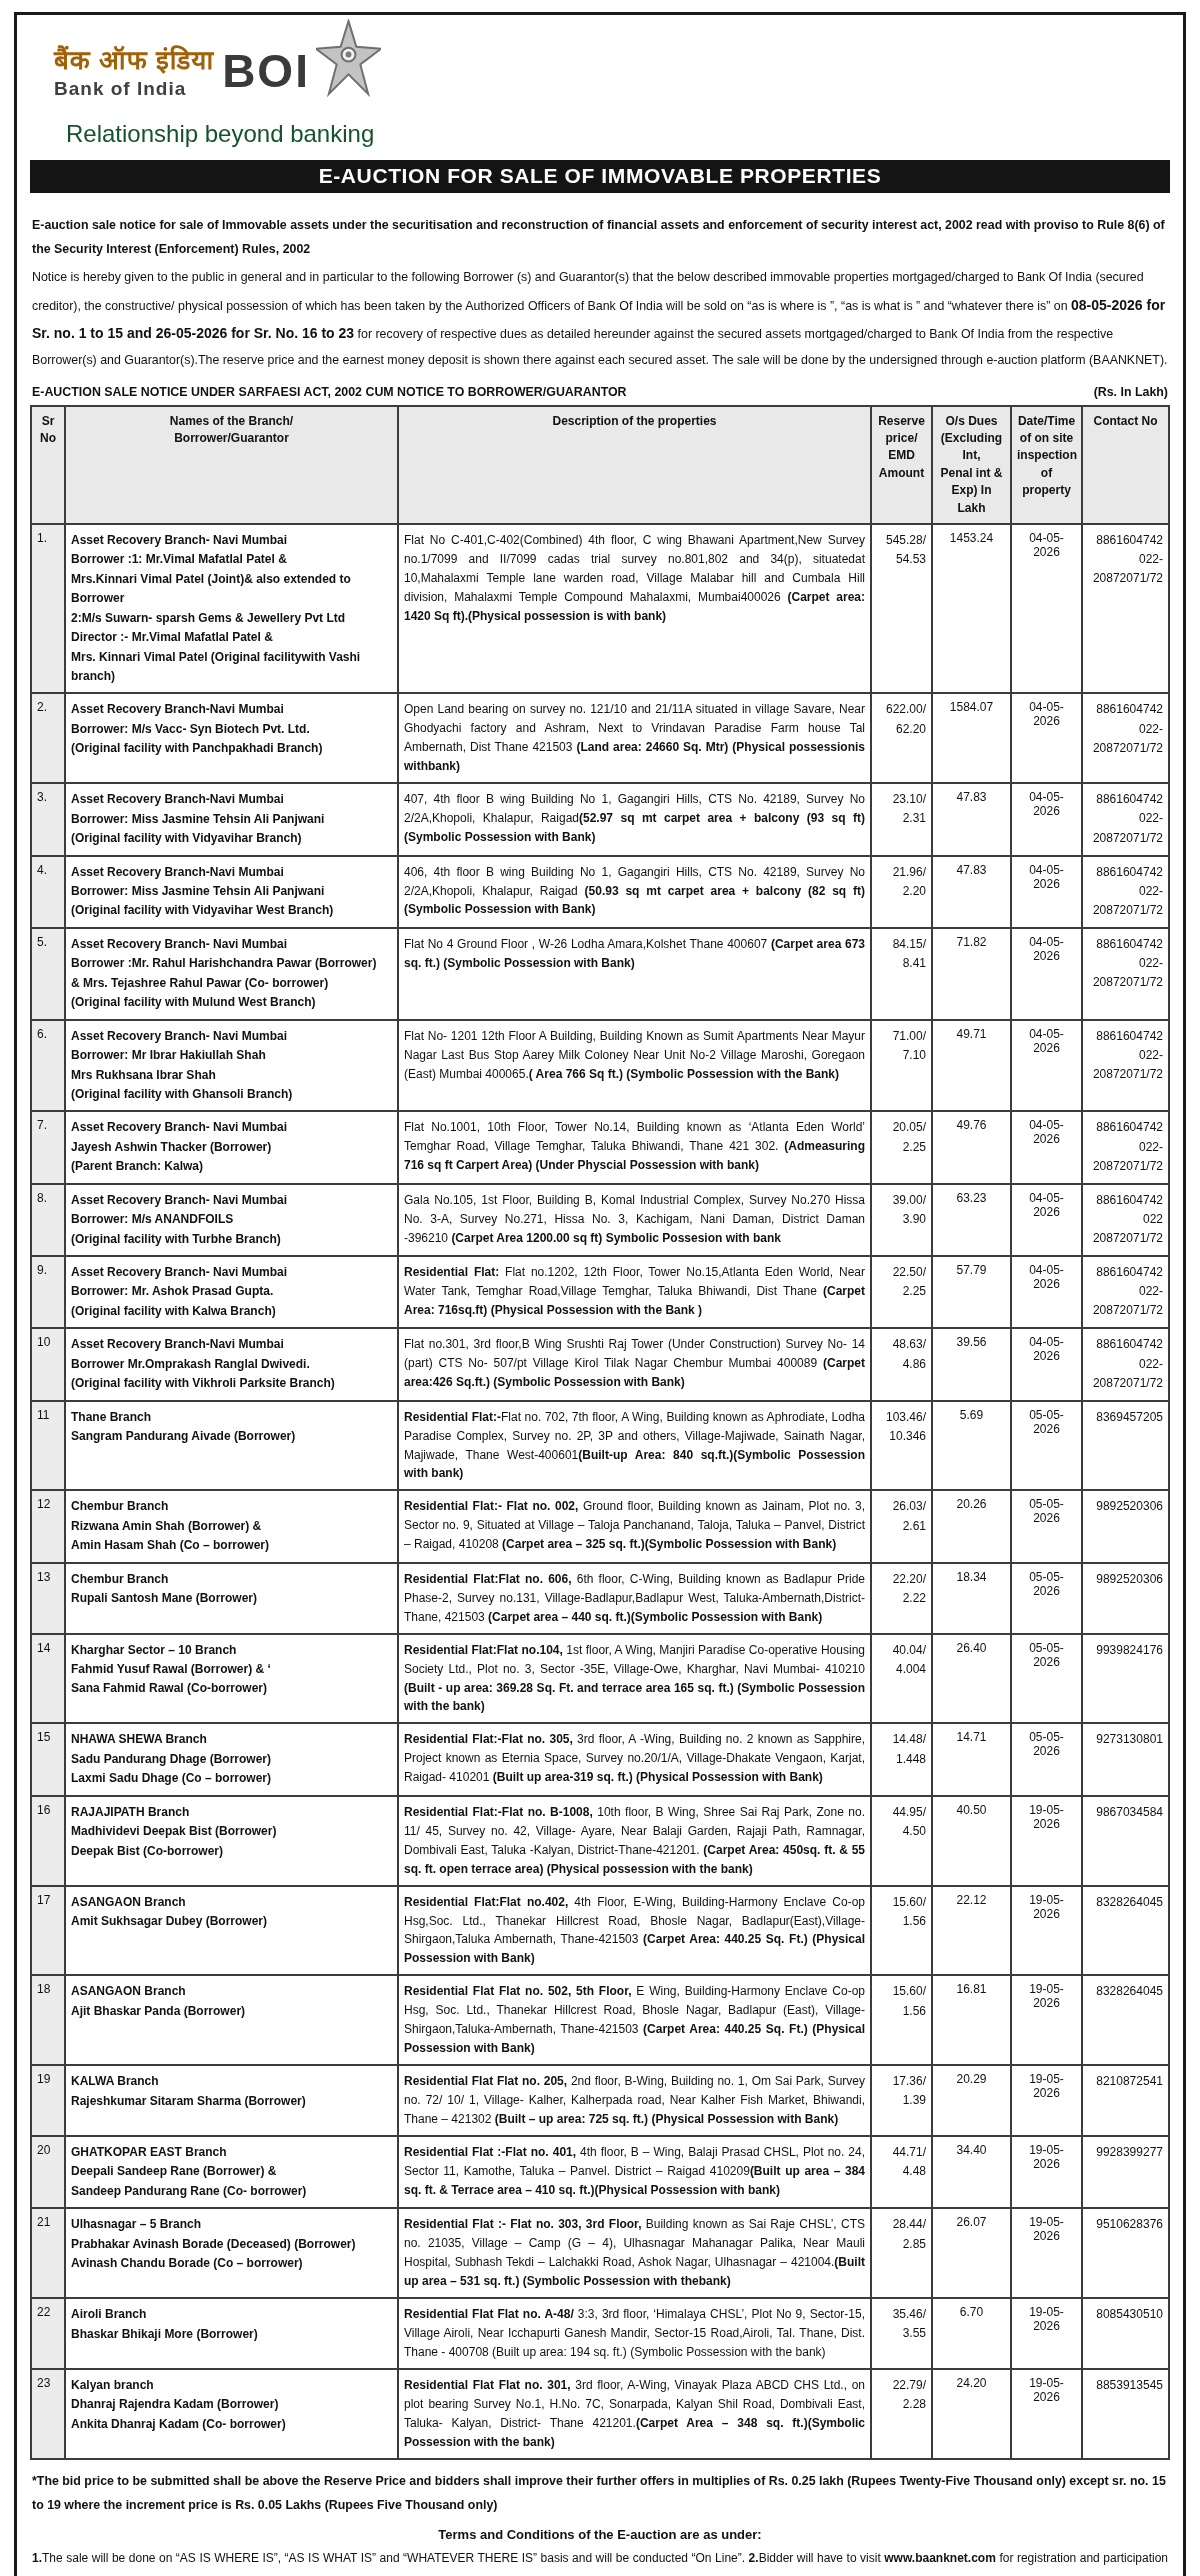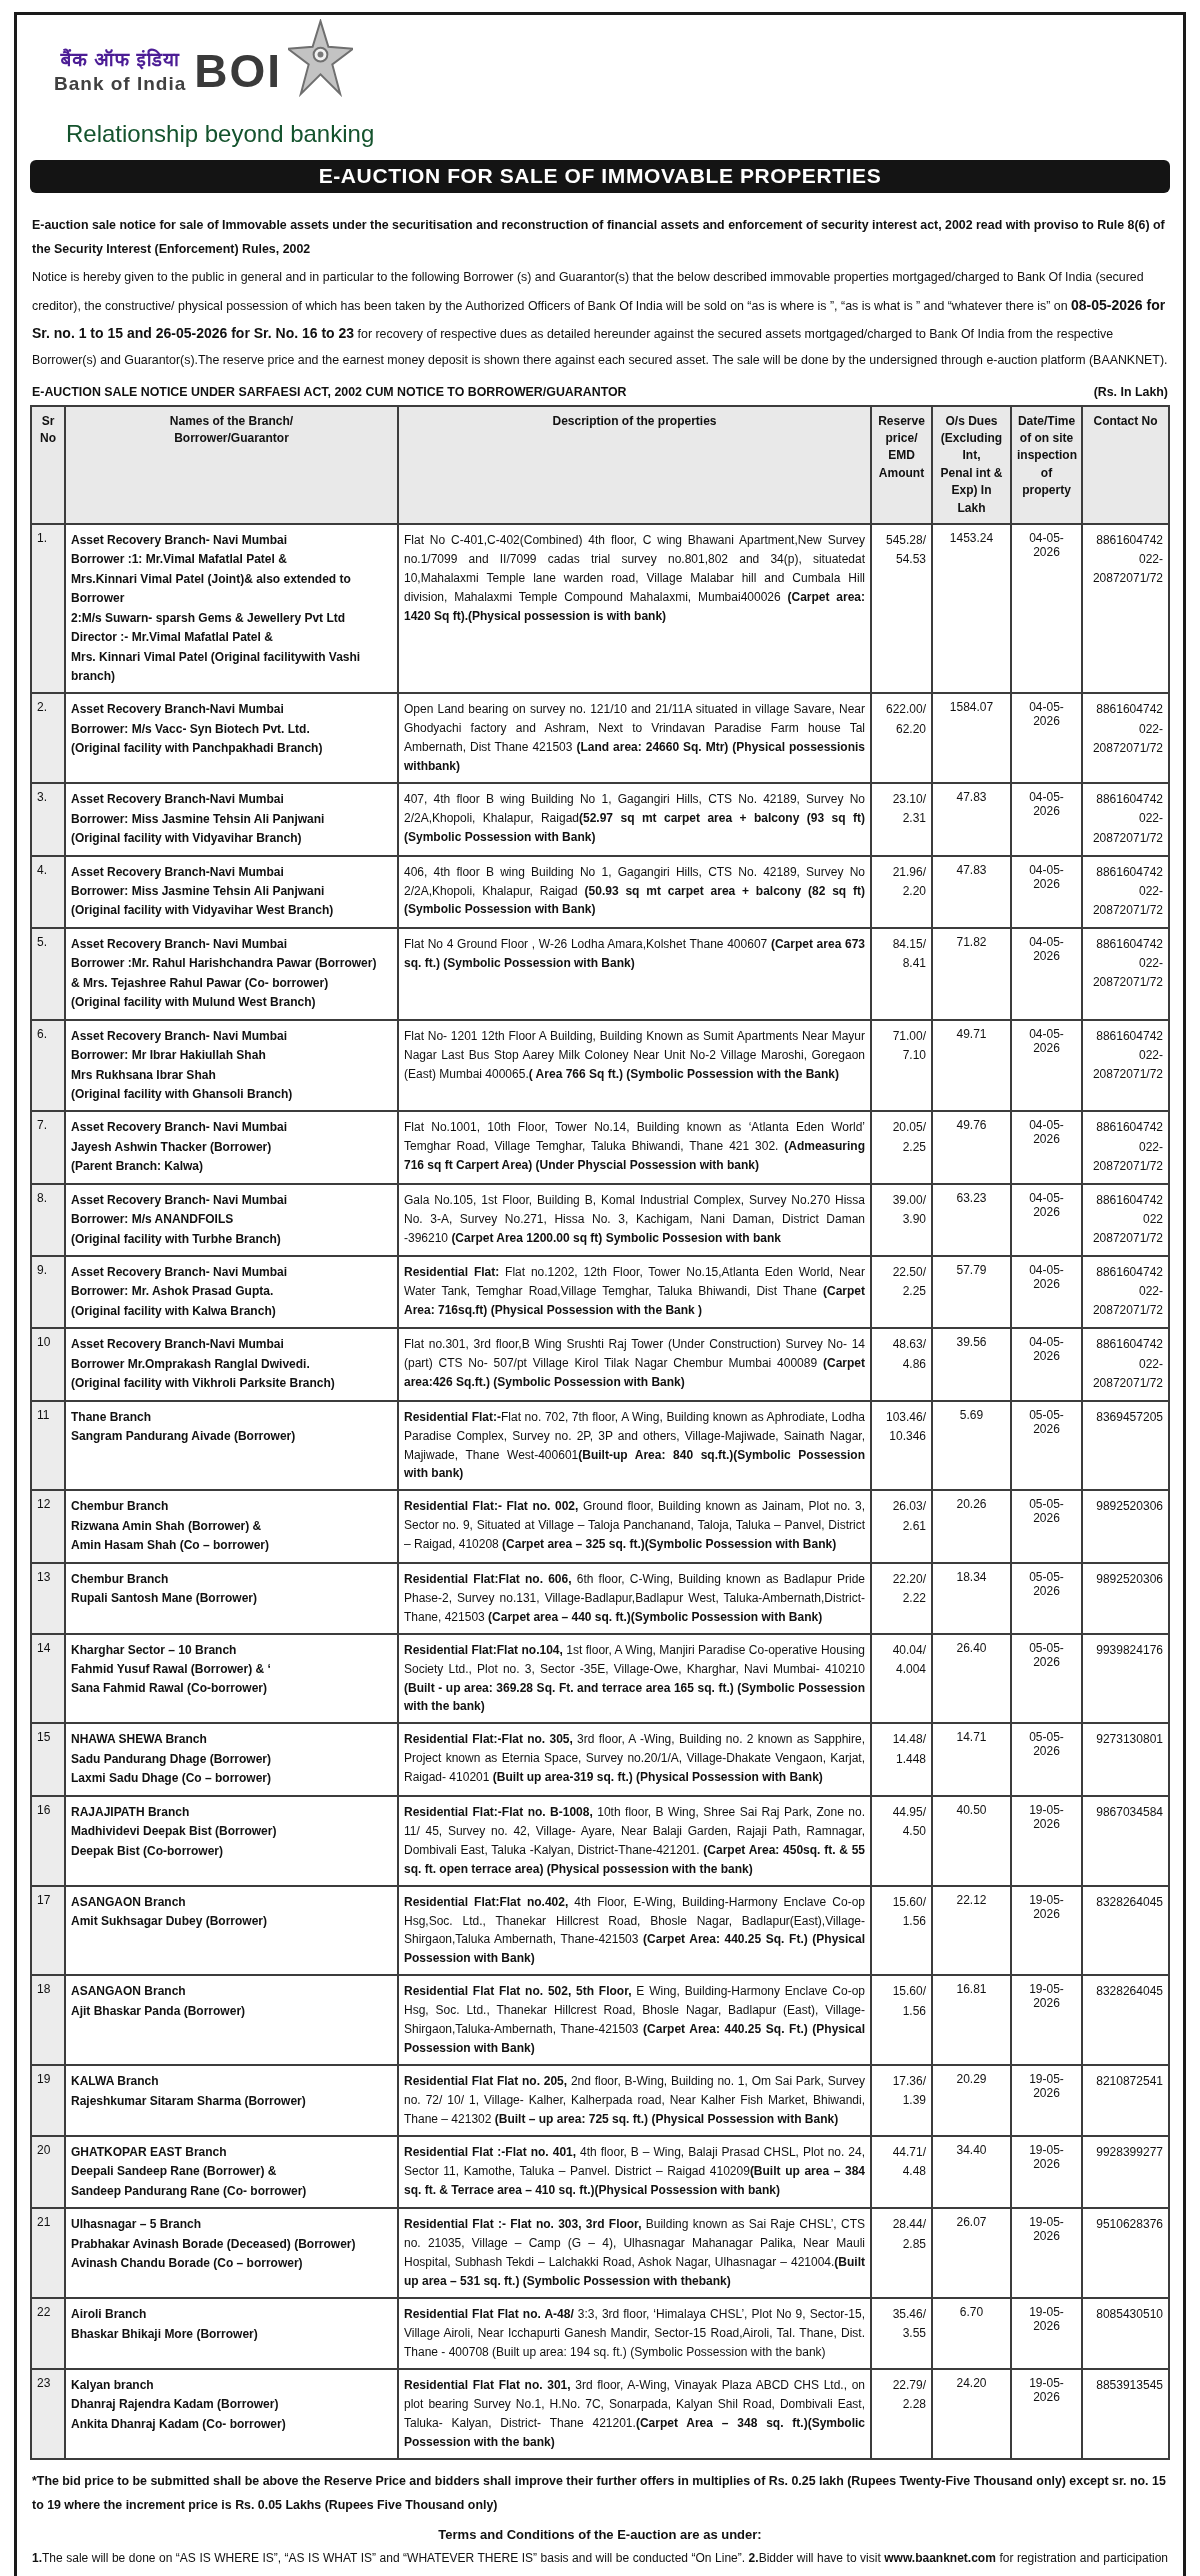--- a/index.html
+++ b/index.html
@@ -3,28 +3,28 @@
 <meta charset="utf-8">
 <style>
   html,body { margin:0; padding:0; background:#ffffff; }
   body { width:1200px; min-height:2576px; font-family:"Liberation Sans",sans-serif; color:#111; }
   .sheet { margin:12px 14px 0; border:3px solid #1a1a1a; padding:8px 13px 10px; box-sizing:border-box; min-height:2440px; }
 
   
   .bank-header { display:flex; align-items:flex-start; padding:14px 6px 6px; }
   .logo { width:357px; flex:0 0 357px; padding-left:18px; }
   .logo-top { display:flex; align-items:center; }
-  .logo-names .hi { font-weight:bold; font-size:19px; color:#4c1d95; letter-spacing:1px;text-align:center; }
+  .logo-names .hi { font-weight:bold; font-size:26px; color:#a16207; letter-spacing:1px; }
   .logo-names .en { font-weight:bold; font-size:19px; color:#404040; letter-spacing:1px; margin-top:1px; }
   .boi { font-weight:bold; font-size:46px; color:#3a3a3a; letter-spacing:2px; margin-left:8px; line-height:1; }
   .star { margin-left:6px; margin-top:-18px; }
   .tagline { font-size:24px; color:#14532d; margin-top:16px; margin-left:12px; }
   .dept { flex:1; text-align:center; font-weight:bold; font-size:23px; line-height:1.55; color:#1b1b1b; padding-top:6px; letter-spacing:0.3px; }
 
-  .banner { background:#141414; color:#ffffff; text-align:center; font-weight:bold; font-size:21px; letter-spacing:0.6px; padding:4px 0 5px; margin:6px 0 8px;border-radius:6px; }
+  .banner { background:#141414; color:#ffffff; text-align:center; font-weight:bold; font-size:21px; letter-spacing:0.6px; padding:4px 0 5px; margin:6px 0 8px; }
 
   .intro1 { font-weight:bold; font-size:12.4px; line-height:1.95; margin:20px 2px 4px; }
   .intro2 { font-size:12.4px; line-height:2.05; margin:4px 2px 6px; text-align:left; }
   .intro2 .b, .terms .b, .c-desc .b { font-weight:bold; }
   .intro2 .b { font-size:14px; }
 
   .sarfline { display:flex; justify-content:space-between; align-items:flex-end; font-weight:bold; font-size:12.4px; margin:11px 2px 6px; }
 
   table.auction { width:1139px; border-collapse:collapse; table-layout:fixed; font-size:12px; }
   table.auction th, table.auction td { border:2px solid #3c3c3c; vertical-align:top; padding:6px 5px; }

